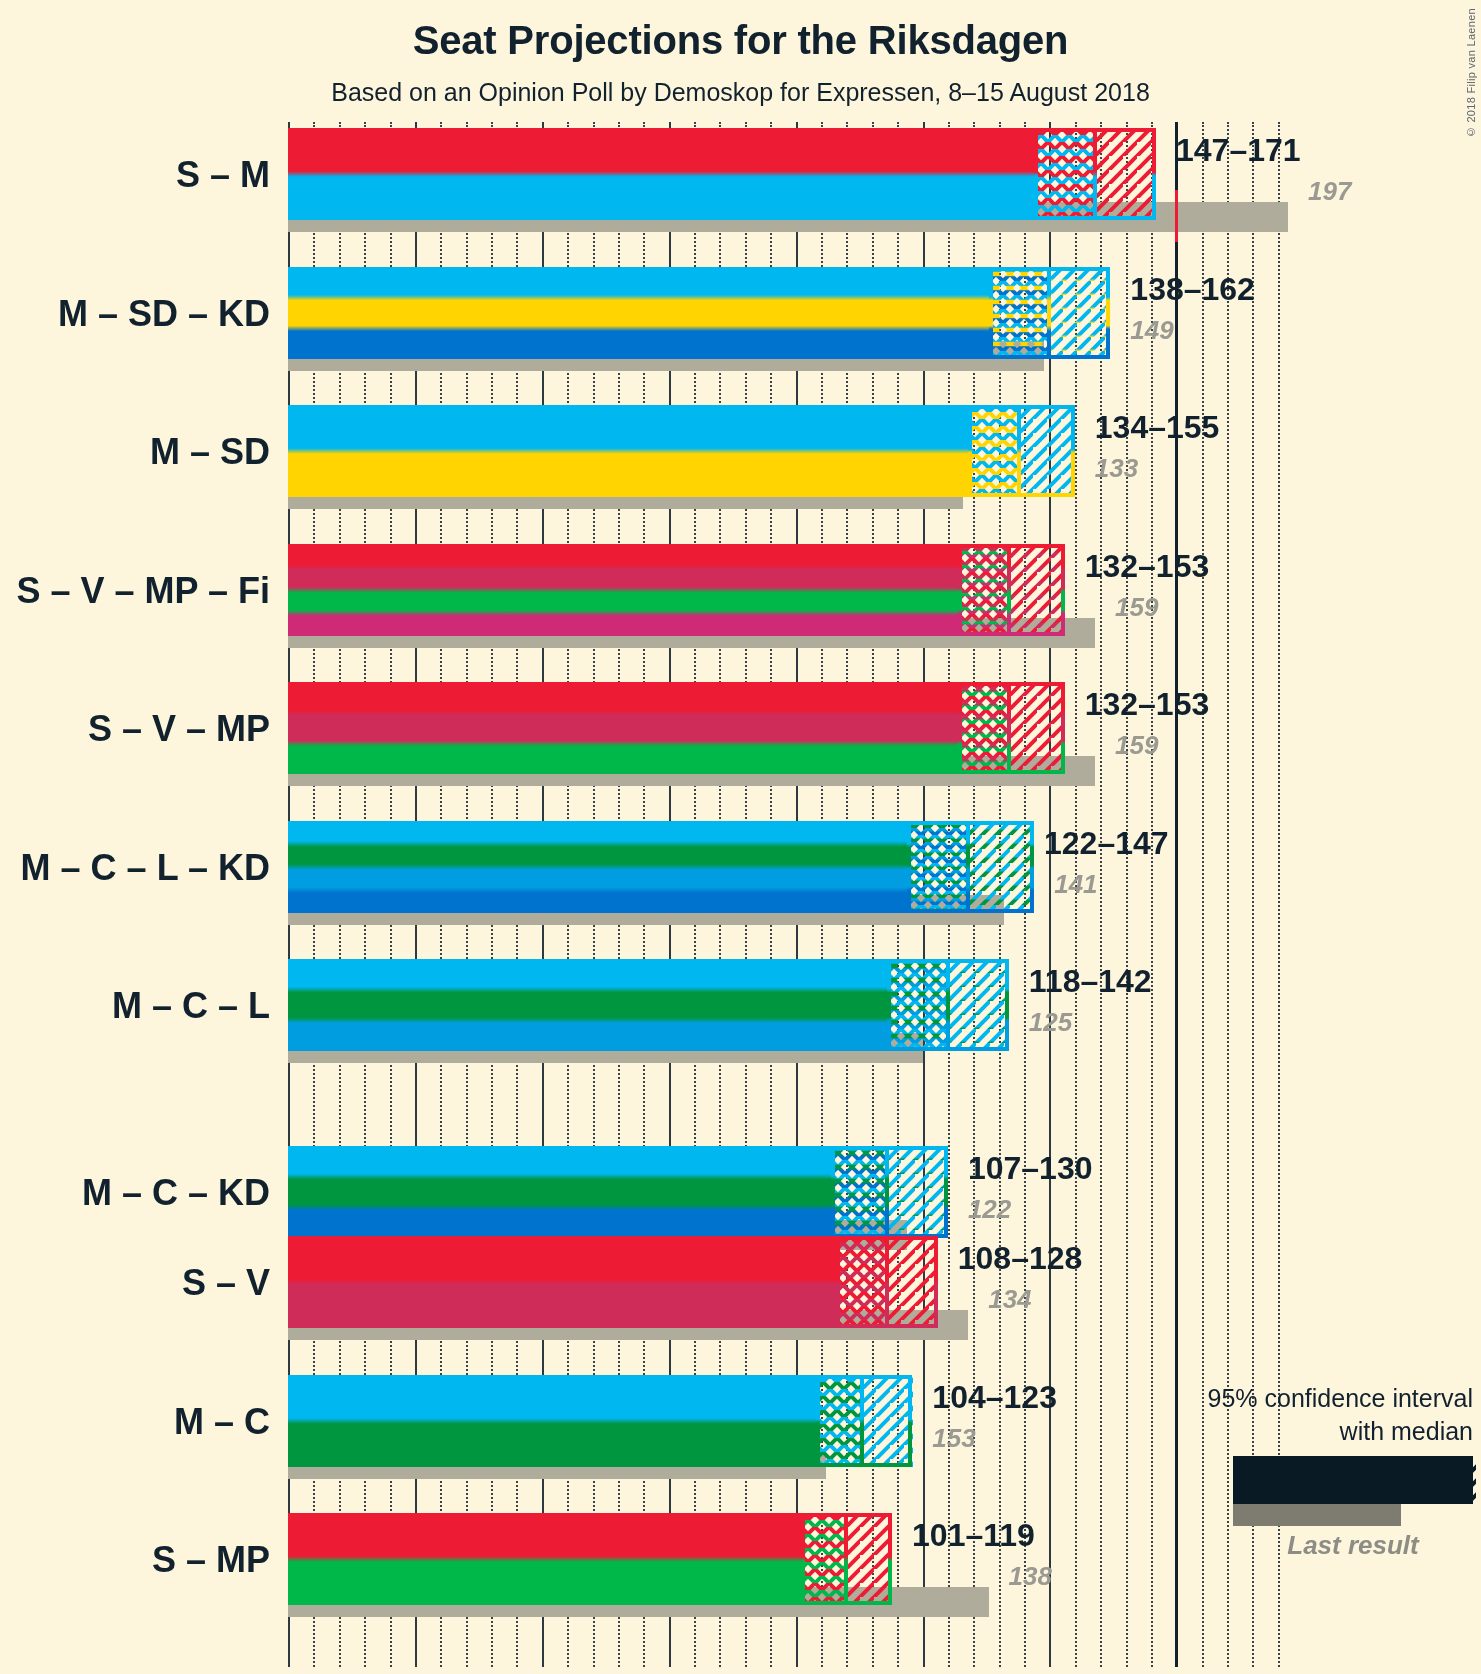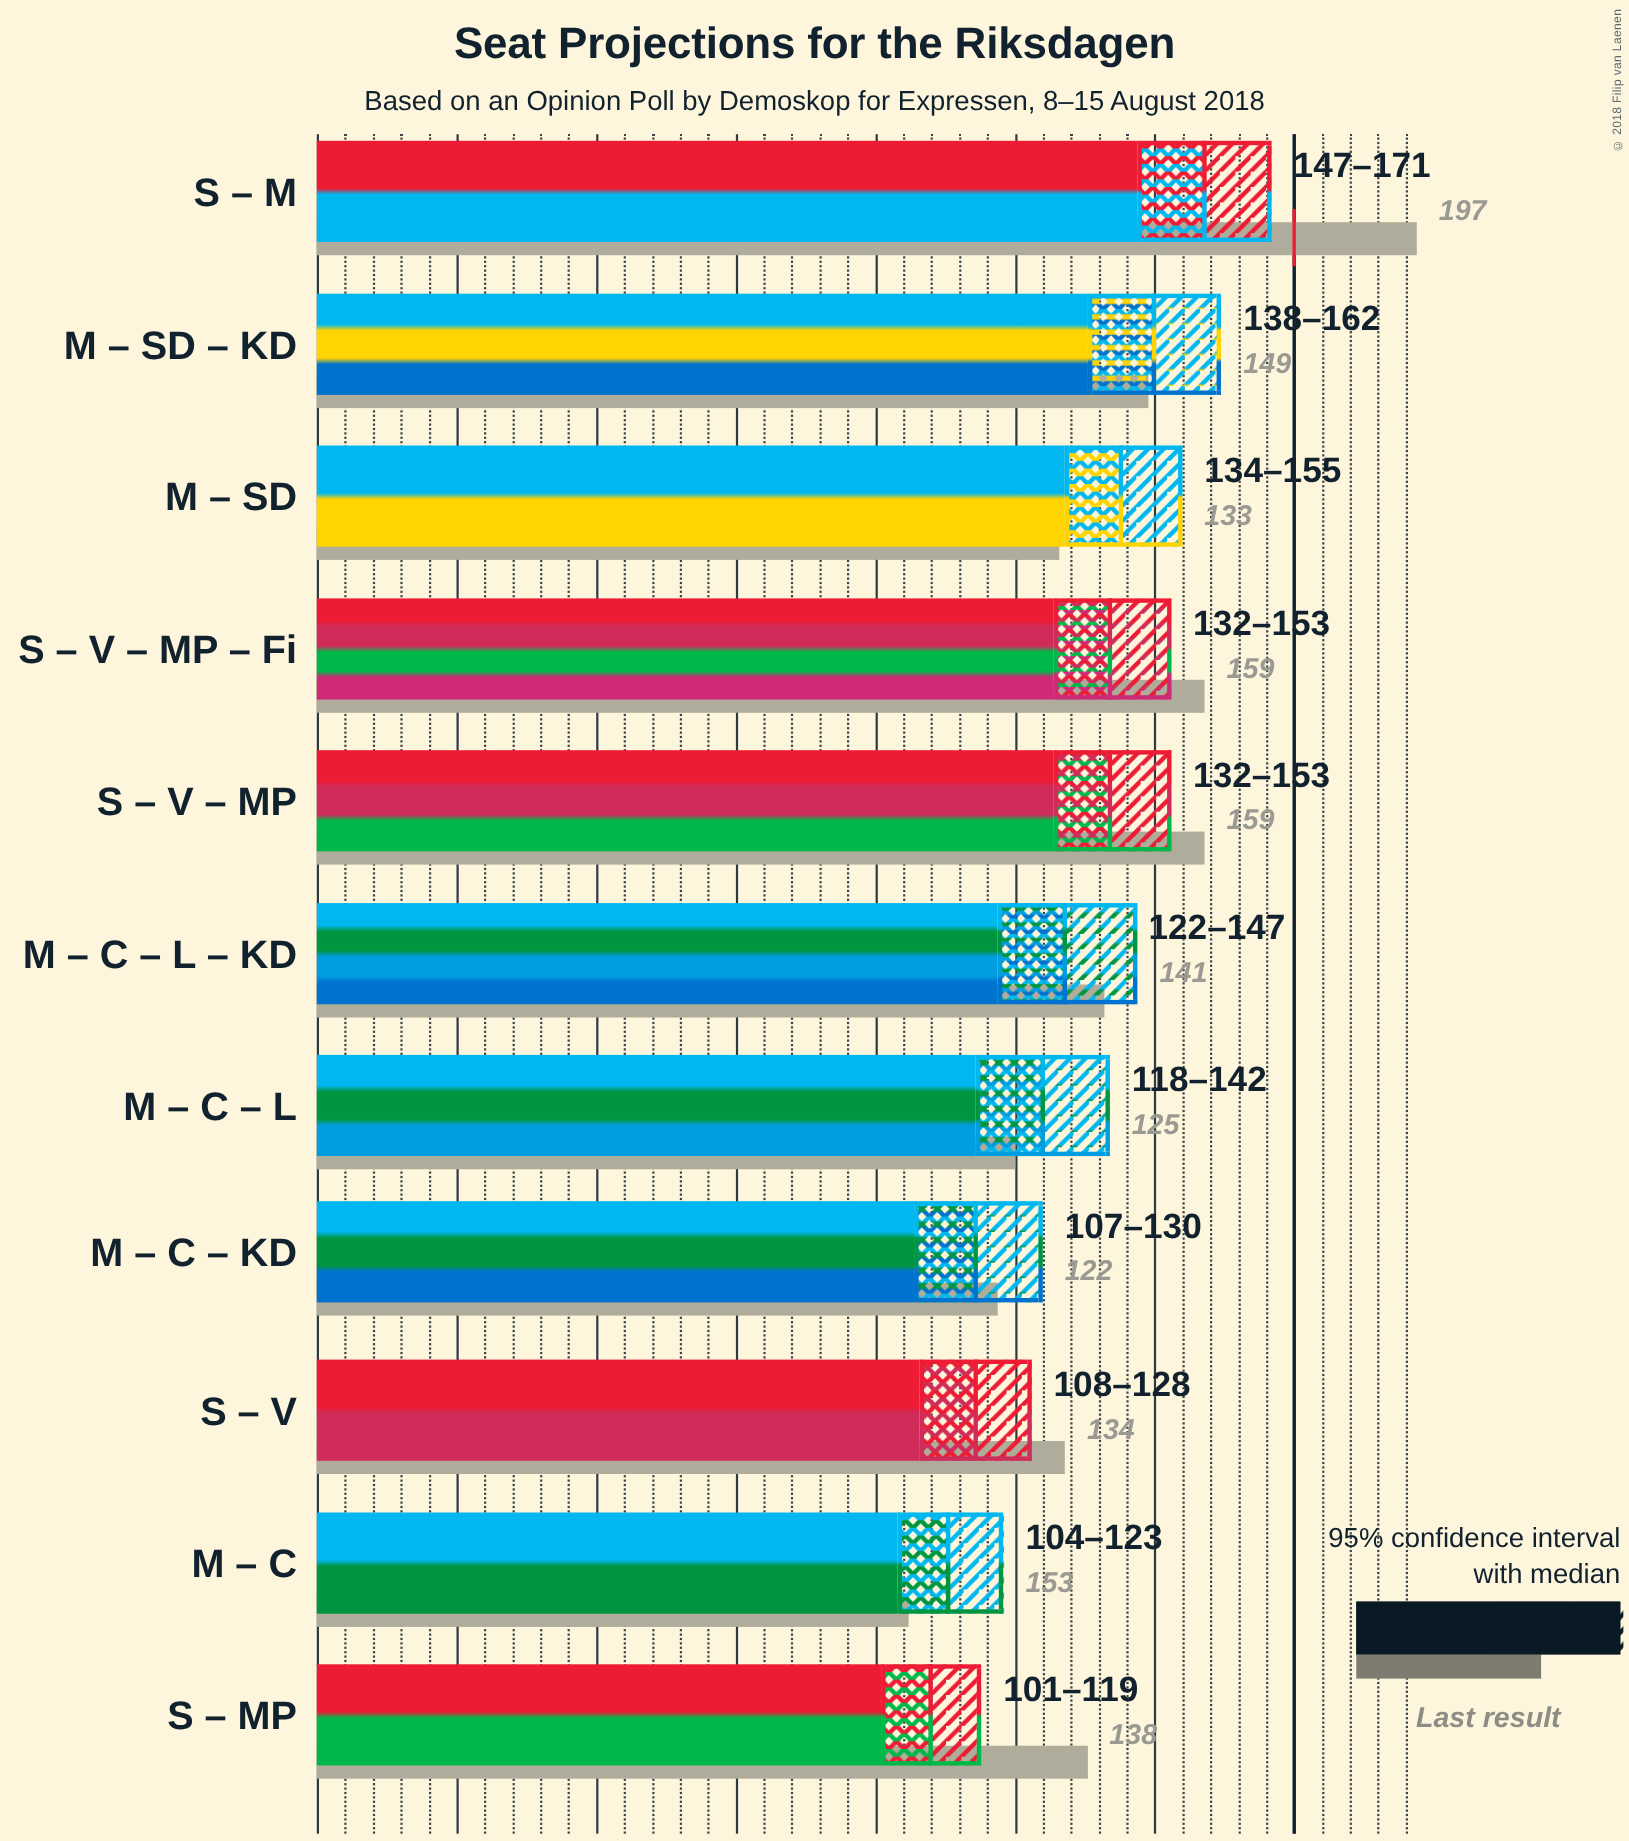--- a/index.html
+++ b/index.html
@@ -158,21 +158,21 @@
     margin-top: 0px;
   }
   .legend-lastlabel {
     font-size: 26px;
     font-style: italic;
     font-weight: bold;
     color: #8D8D85;
     text-align: center;
     width: 240px;
     margin-left: auto;
-    margin-top: 20px;
+    margin-top: 4px;
   }
 </style>
 </head>
 <body>
 
 <div id="chart-root">
 
   <div class="chart-title">Seat Projections for the Riksdagen</div>
   <div class="chart-subtitle">Based on an Opinion Poll by Demoskop for Expressen, 8–15 August 2018</div>
   <div class="copyright">© 2018 Filip van Laenen</div>
@@ -545,21 +545,21 @@
                 </defs>
                 <rect x="0" y="0" width="61" height="92" fill="url(#pat26)"></rect>
               </svg>
             </div>
             <div class="ci-outline" style="left: 598.985px; width: 121.827px; border-width: 4px; border-style: solid; border-color: transparent; border-image: linear-gradient(rgb(0, 183, 239) 2%, rgb(0, 183, 239) 31.3333%, rgb(0, 150, 64) 35.3333%, rgb(0, 150, 64) 64.6667%, rgb(0, 158, 224) 68.6667%, rgb(0, 158, 224) 98%) 1 / 1 / 0 stretch;"></div>
             <div style="position: absolute; left: 657.898px; top: 0px; bottom: 0px; width: 4px; background: linear-gradient(rgb(0, 183, 239) 3%, rgb(0, 183, 239) 30.3333%, rgb(0, 150, 64) 36.3333%, rgb(0, 150, 64) 63.6667%, rgb(0, 158, 224) 69.6667%, rgb(0, 158, 224) 97%);"></div>
           </div>
           <div class="range-text" style="left: 740.812px; top: 4px;">118–142</div>
           <div class="last-text" style="left: 740.812px; top: 48px;">125</div>
         </div>
-        <div class="row" style="top: 970px; height: 122px;">
+        <div class="row" style="top: 1024px; height: 122px;">
           <div class="row-label" style="top: 26px;">M – C – KD</div>
           <div class="lastresult-bar" style="top: 74px; width: 619.289px;"></div>
           <div class="ci-bar" style="width: 659.898px;">
             <div class="ci-solid" style="width: 543.147px; background: linear-gradient(rgb(0, 183, 239) 3%, rgb(0, 183, 239) 30.3333%, rgb(0, 150, 64) 36.3333%, rgb(0, 150, 64) 63.6667%, rgb(0, 115, 207) 69.6667%, rgb(0, 115, 207) 97%);"></div>
             <div class="ci-hatchbox" style="left: 543.147px; width: 55.8376px;">
               <svg width="56" height="92" viewBox="0 0 56 92" preserveAspectRatio="none" style="display:block">
                 <defs>
                   <linearGradient id="grad29" x1="0" y1="0" x2="0" y2="1" gradientUnits="objectBoundingBox">
                     <stop offset="2%" stop-color="#00B7EF"></stop>
                     <stop offset="31.33333333333333%" stop-color="#00B7EF"></stop>

